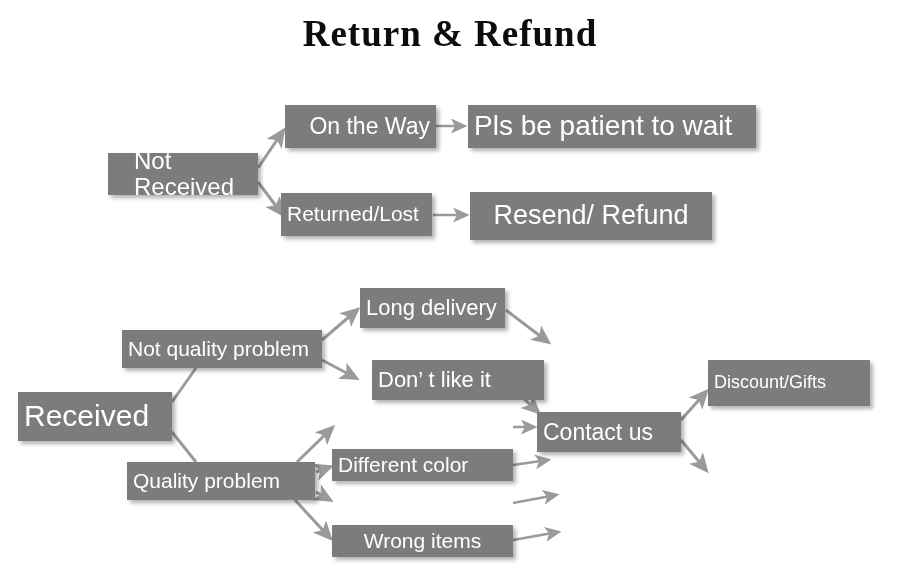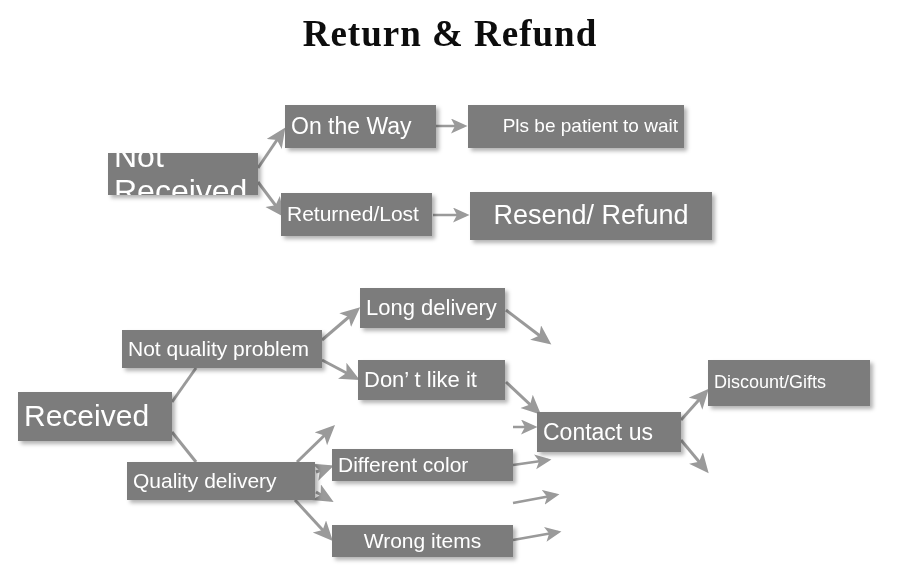--- a/index.html
+++ b/index.html
@@ -113,57 +113,57 @@
 
     <path class="edge-plain" marker-end="url(#ah)" d="M513,503 L556,495"></path>
 
     <path class="edge-plain" marker-end="url(#ah)" d="M513,540 L558,532"></path>
 
     <path class="edge-line" marker-end="url(#ah)" d="M681,420 L706,392"></path>
 
     <path class="edge-line" marker-end="url(#ah)" d="M681,440 L706,470"></path>
   </svg>
 
-  <div class="node left" style="left:108px; top:153px; width:150px; height:42px; font-size:32px;">
+  <div class="node left" style="left:108px; top:153px; width:150px; height:42px; font-size:24px;padding-left:20px;">
     <span class="node-label">Not Received</span>
   </div>
 
-  <div class="node left" style="left:285px; top:105px; width:151px; height:43px; font-size:23px;">
+  <div class="node left" style="left:285px; top:105px; width:151px; height:43px; font-size:23px;text-align:right;">
     <span class="node-label">On the Way</span>
   </div>
 
   <div class="node left" style="left:281px; top:193px; width:151px; height:43px; font-size:21px;">
     <span class="node-label">Returned/Lost</span>
   </div>
 
-  <div class="node left" style="left:468px; top:105px; width:216px; height:43px; font-size:19px;text-align:right;">
+  <div class="node left" style="left:468px; top:105px; width:288px; height:43px; font-size:28px;">
     <span class="node-label">Pls be patient to wait</span>
   </div>
 
   <div class="node center" style="left:470px; top:192px; width:242px; height:48px; font-size:27px;">
     <span class="node-label">Resend/ Refund</span>
   </div>
 
   <div class="node left" style="left:18px; top:392px; width:154px; height:49px; font-size:30px;">
     <span class="node-label">Received</span>
   </div>
 
   <div class="node left" style="left:122px; top:330px; width:200px; height:38px; font-size:21px;">
     <span class="node-label">Not quality problem</span>
   </div>
 
   <div class="node left" style="left:127px; top:462px; width:188px; height:38px; font-size:21px;">
-    <span class="node-label">Quality delivery</span>
+    <span class="node-label">Quality problem</span>
   </div>
 
   <div class="node left" style="left:360px; top:288px; width:145px; height:40px; font-size:22px;">
     <span class="node-label">Long delivery</span>
   </div>
 
-  <div class="node left" style="left:358px; top:360px; width:147px; height:40px; font-size:22px;">
+  <div class="node left" style="left:372px; top:360px; width:172px; height:40px; font-size:22px;">
     <span class="node-label">Don’ t like it</span>
   </div>
 
 
   <div class="node left" style="left:332px; top:449px; width:181px; height:32px; font-size:21px;">
     <span class="node-label">Different color</span>
   </div>
 
 
   <div class="node center" style="left:332px; top:525px; width:181px; height:32px; font-size:21px;">

